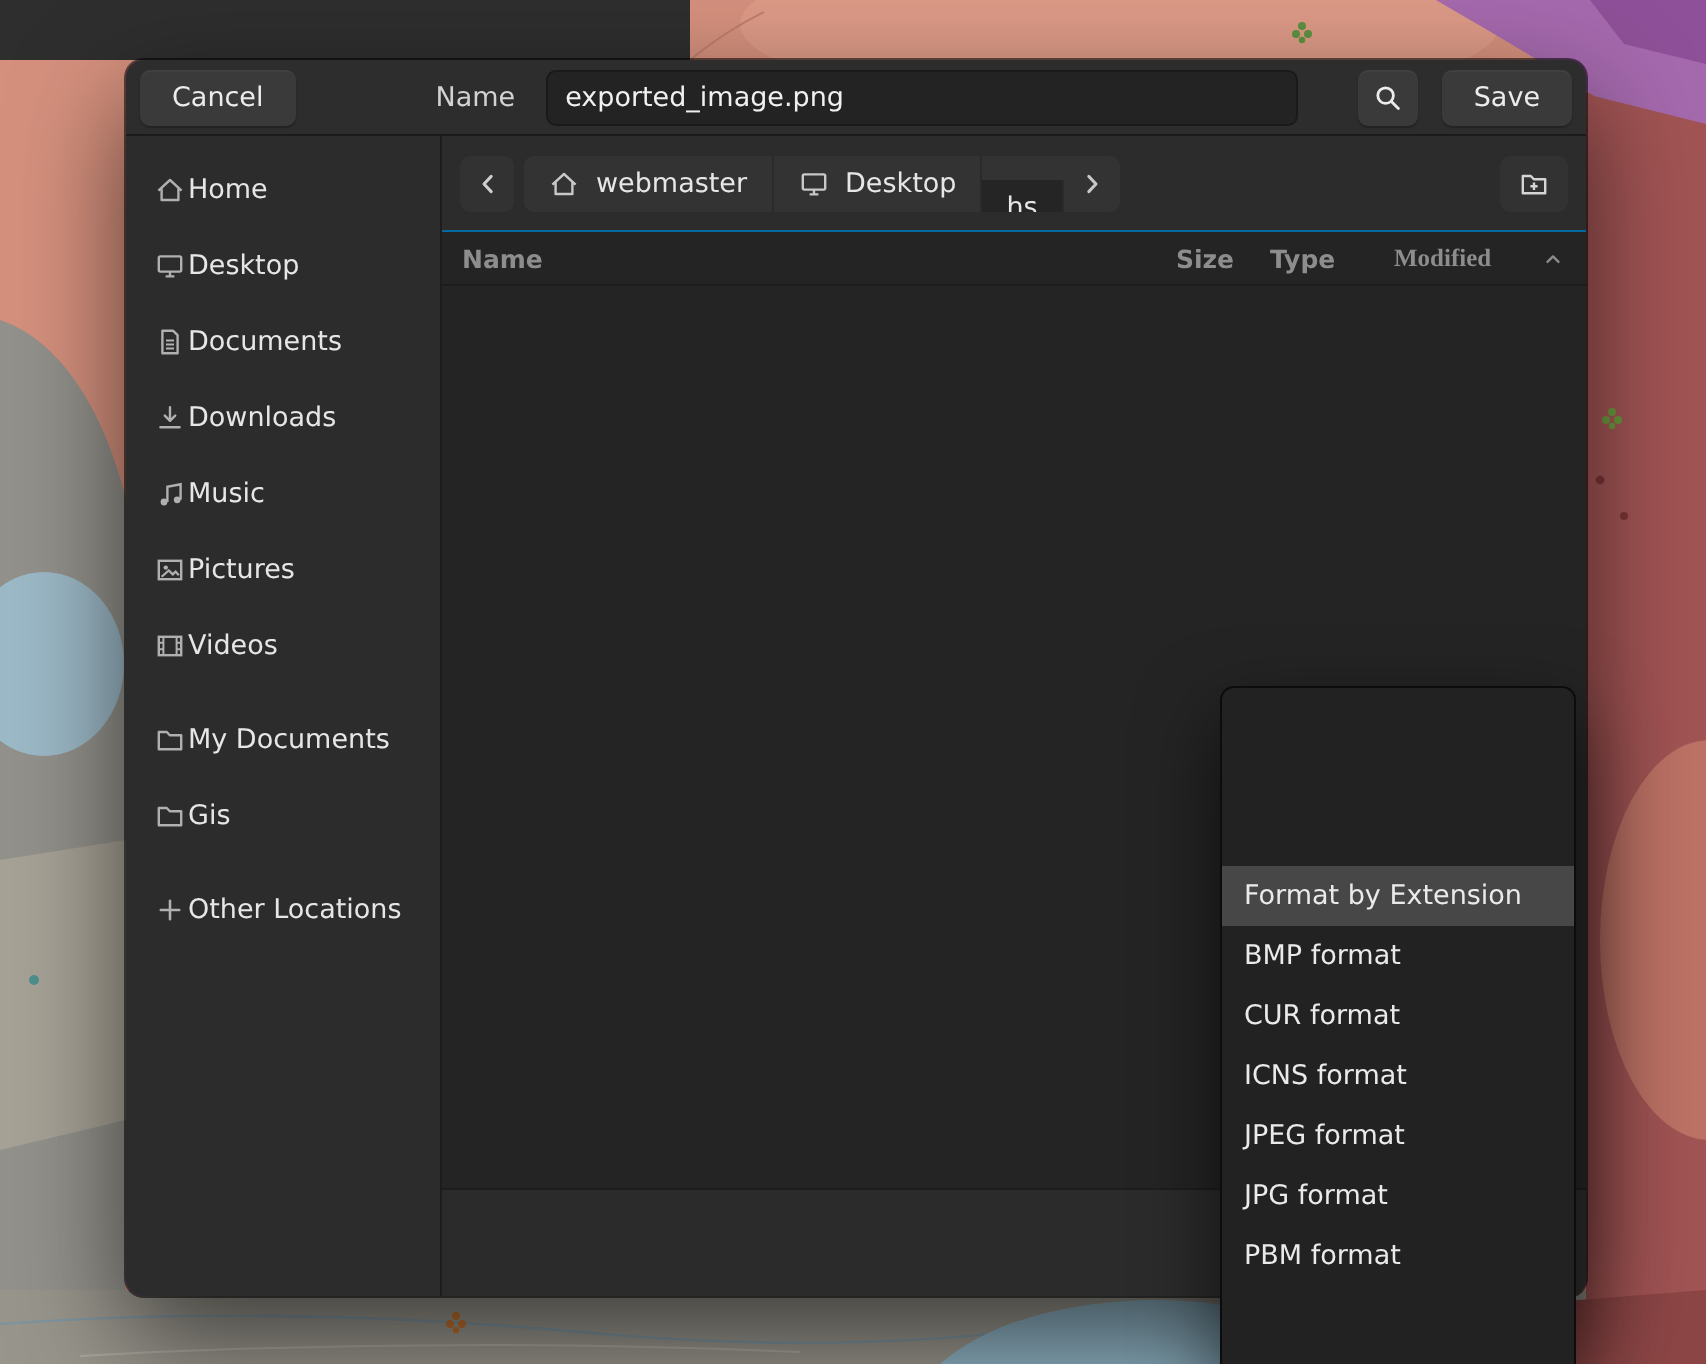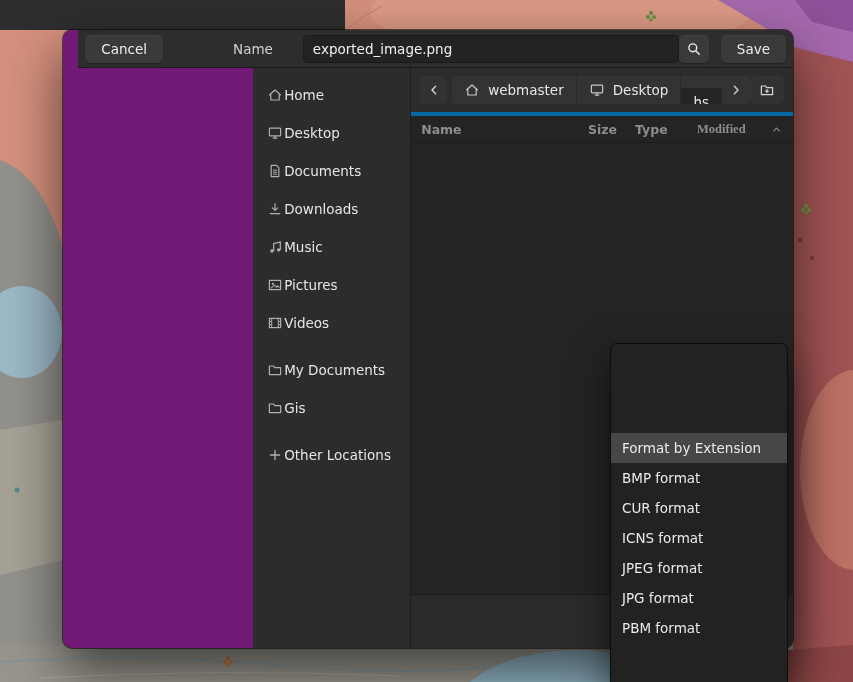--- a/index.html
+++ b/index.html
@@ -4,44 +4,44 @@
 <style>
   * { box-sizing: border-box; margin: 0; padding: 0; }
   html, body { width: 853px; height: 682px; overflow: hidden; background: #222; }
   body { font-family: "DejaVu Sans", "Liberation Sans", sans-serif; font-size: 13.5px; color: #e8e8e8; }
   .screen { position: absolute; inset: 0; width: 853px; height: 682px; overflow: hidden; }
   .map-bg { position: absolute; left: 0; top: 0; }
 
   
   .dialog { position: absolute; left: 63px; top: 30px; width: 730px; height: 618px;
     background: #701a75; border-radius: 9px; overflow: hidden; display: flex; flex-direction: column;
-    box-shadow: 0 22px 55px rgba(0,0,0,.6), 0 0 0 1px rgba(0,0,0,.55); align-items: flex-end; }
+    box-shadow: 0 22px 55px rgba(0,0,0,.6), 0 0 0 1px rgba(0,0,0,.55); }
   .headerbar { flex: 0 0 38px; background: #2d2d2d; border-bottom: 1px solid #1b1b1b;
     display: flex; align-items: center; padding: 0 7px; }
   .btn { height: 28px; background: #3a3a3a; border: none; border-radius: 5px; color: #ececec;
     font: inherit; padding: 0 16px; cursor: pointer;
     box-shadow: inset 0 1px 0 rgba(255,255,255,.03), 0 1px 1px rgba(0,0,0,.25); }
   .icon-btn { width: 30px; padding: 0; display: inline-flex; align-items: center; justify-content: center; }
   .name-label { color: #d2d2d2; margin-left: 70px; }
-  .entry { height: 28px; width: 376px; margin-left: 30px; background: #232323;
+  .entry { height: 28px; width: 376px; margin-left: 15px; background: #232323;
     border: 1px solid #1a1a1a; border-radius: 5px; color: #f0f0f0; font: inherit; padding: 0 9px; outline: none; }
   .search-btn { margin-left: auto; }
   .save-btn { margin-left: 12px; }
 
   .body { flex: 1; display: flex; min-height: 0; }
   .sidebar { flex: 0 0 158px; background: #2c2c2c; border-right: 1px solid #1d1d1d; padding-top: 8px; overflow: hidden; }
   .sidebar-item { height: 38px; display: flex; align-items: center; gap: 1px; padding: 0 14px;
     color: #e6e6e6; cursor: pointer; white-space: nowrap; }
   .sidebar-item .icon { color: #b0b0b0; }
   .sb-sep { height: 9px; }
   .icon { display: inline-flex; width: 16px; height: 16px; flex: 0 0 16px; }
   .icon svg { width: 16px; height: 16px; display: block; }
 
   .pane { flex: 1; display: flex; flex-direction: column; min-width: 0; background: #242424; }
-  .pathbar { flex: 0 0 48px; background: #2c2c2c; border-bottom: 4px solid #0369a1;
+  .pathbar { flex: 0 0 48px; background: #2c2c2c; border-bottom: 1px solid #0369a1;
     display: flex; align-items: center; padding: 0 9px; }
   .nav-btn { width: 27px; height: 28px; background: #323232; border: none; border-radius: 5px;
     color: #cfcfcf; display: inline-flex; align-items: center; justify-content: center; margin-right: 5px; cursor: pointer; }
   .path-group { display: flex; height: 28px; background: #333; border-radius: 5px; overflow: hidden; }
   .path-seg { display: flex; align-items: center; gap: 8px; padding: 0 12px; height: 100%;
     background: #333; border: none; border-right: 1px solid #2a2a2a; color: #e6e6e6; font: inherit; cursor: pointer; }
   .path-seg:last-child { border-right: none; }
   .path-seg.active { background: #252525; margin-top: 12px; }
   .path-seg .icon { color: #c8c8c8; }
   .path-scroll { padding: 0 6px; }

